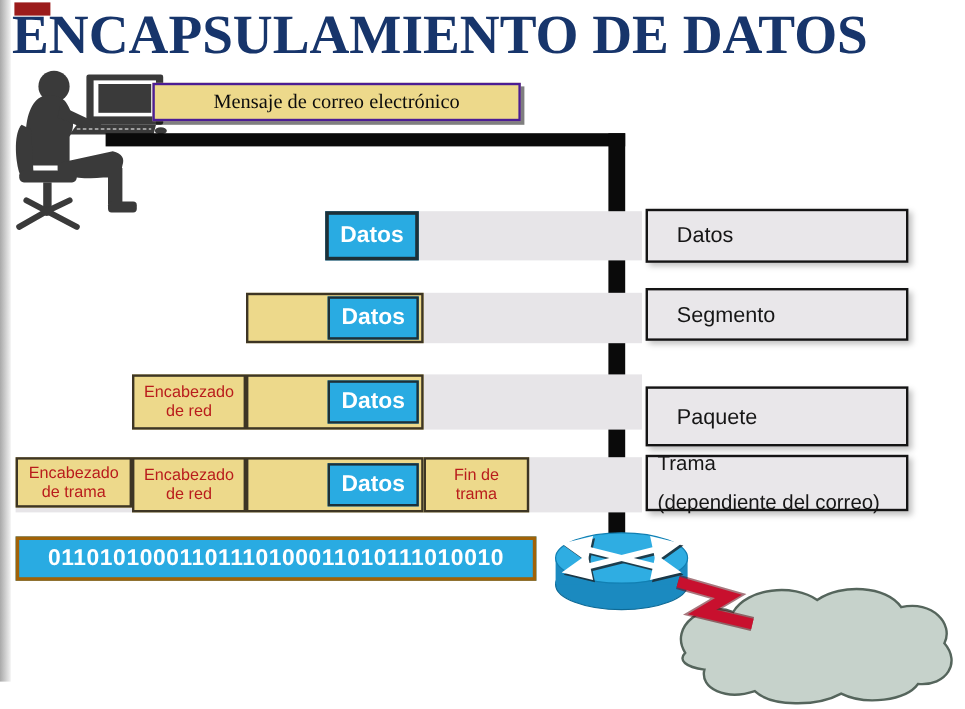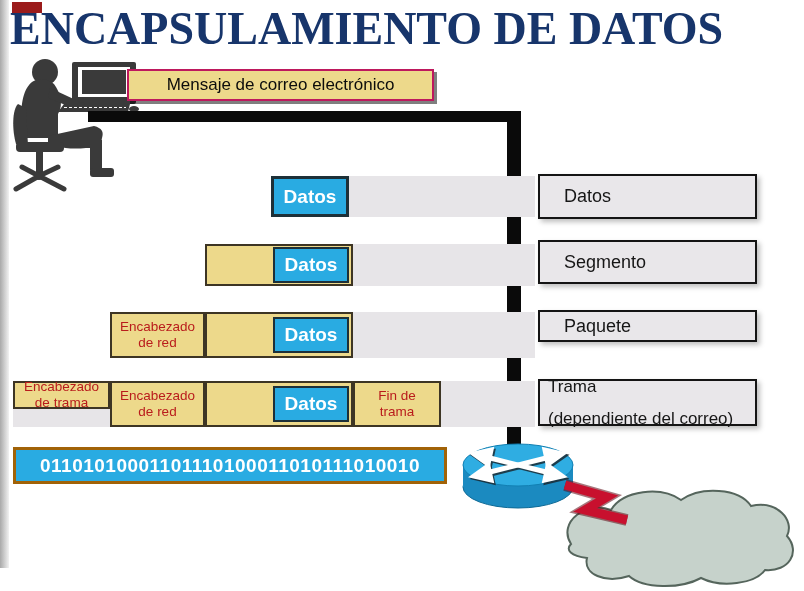--- a/index.html
+++ b/index.html
@@ -12,24 +12,24 @@
     background:linear-gradient(to right,#a9a9a9,#f2f2f2);}
   .accent-bar{left:12px;top:2px;width:30px;height:11px;background:var(--accent-red,#9b1b1b);}
 
   
   .title{left:10px;top:2px;width:784px;
     font-family:"Liberation Serif",serif;font-weight:bold;font-size:46px;
     color:var(--title-navy,#17356b);white-space:nowrap;letter-spacing:0px;}
 
   
   .msg-box{left:127px;top:69px;width:303px;height:28px;
-    background:var(--header-yellow,#EFD98E);border:2px solid #be185d;
+    background:var(--header-yellow,#EFD98E);border:2px solid #4c1d95;
     box-shadow:3px 3px 0 rgba(0,0,0,.5);
     display:flex;align-items:center;justify-content:center;
-    font-size:17px;color:#0c0c0c;}
+    font-size:17px;color:#0c0c0c;font-family:Liberation Serif, serif;}
 
   
   .cable-h{left:88px;top:111px;width:433px;height:11px;background:var(--cable-black,#0a0a0a);}
   .cable-v{left:507px;top:111px;width:14px;height:341px;background:var(--cable-black,#0a0a0a);}
 
   
   .band{background:var(--band-gray,#e7e5e8);}
   .databox{background:var(--data-blue,#29ABE2);border:3px solid #1d3038;
     display:flex;align-items:center;justify-content:center;
     color:#fff;font-weight:bold;font-size:19px;}
@@ -120,26 +120,26 @@
   </div>
 
   <div class="abs band" style="left:110px;top:312px;width:425px;height:46px"></div>
   <div class="abs ybox" style="left:110px;top:312px;width:95px;height:46px;box-sizing:border-box">
     <span>Encabezado de red</span>
   </div>
   <div class="abs composite" style="left:205px;top:312px;width:148px;height:46px;box-sizing:border-box"></div>
   <div class="abs databox inner" style="left:273px;top:317px;width:76px;height:36px;box-sizing:border-box">
     <span>Datos</span>
   </div>
-  <div class="abs pdu-label" style="top:310px;height:32px">
+  <div class="abs pdu-label" style="top:322px;height:50px">
     <span>Paquete</span>
   </div>
 
   <div class="abs band" style="left:13px;top:381px;width:522px;height:46px"></div>
-  <div class="abs ybox" style="left:13px;top:381px;width:97px;height:28px;box-sizing:border-box">
+  <div class="abs ybox" style="left:13px;top:381px;width:97px;height:42px;box-sizing:border-box">
     <span>Encabezado de trama</span>
   </div>
   <div class="abs ybox" style="left:110px;top:381px;width:95px;height:46px;box-sizing:border-box">
     <span>Encabezado de red</span>
   </div>
   <div class="abs composite" style="left:205px;top:381px;width:148px;height:46px;box-sizing:border-box"></div>
   <div class="abs databox inner" style="left:273px;top:386px;width:76px;height:36px;box-sizing:border-box">
     <span>Datos</span>
   </div>
   <div class="abs ybox" style="left:353px;top:381px;width:88px;height:46px;box-sizing:border-box">

